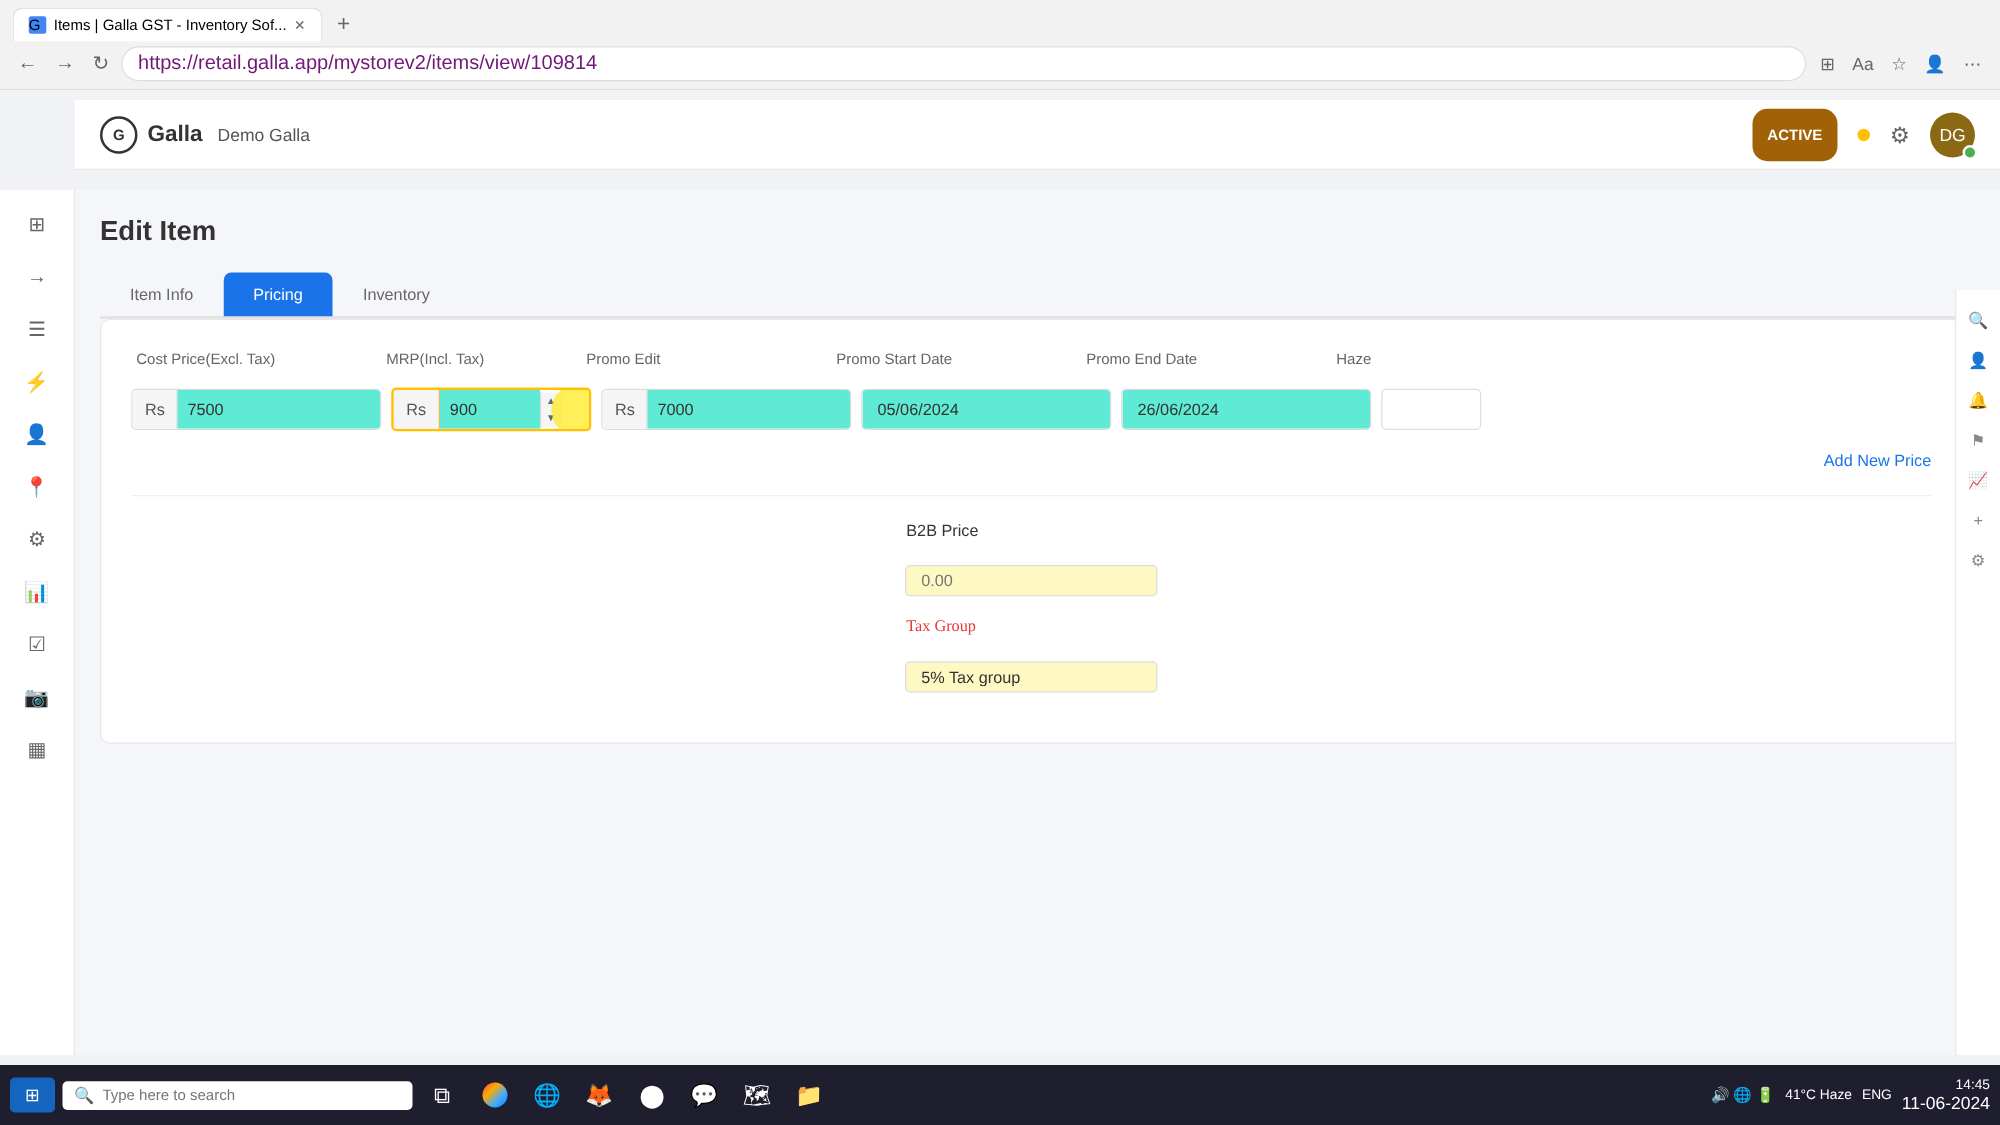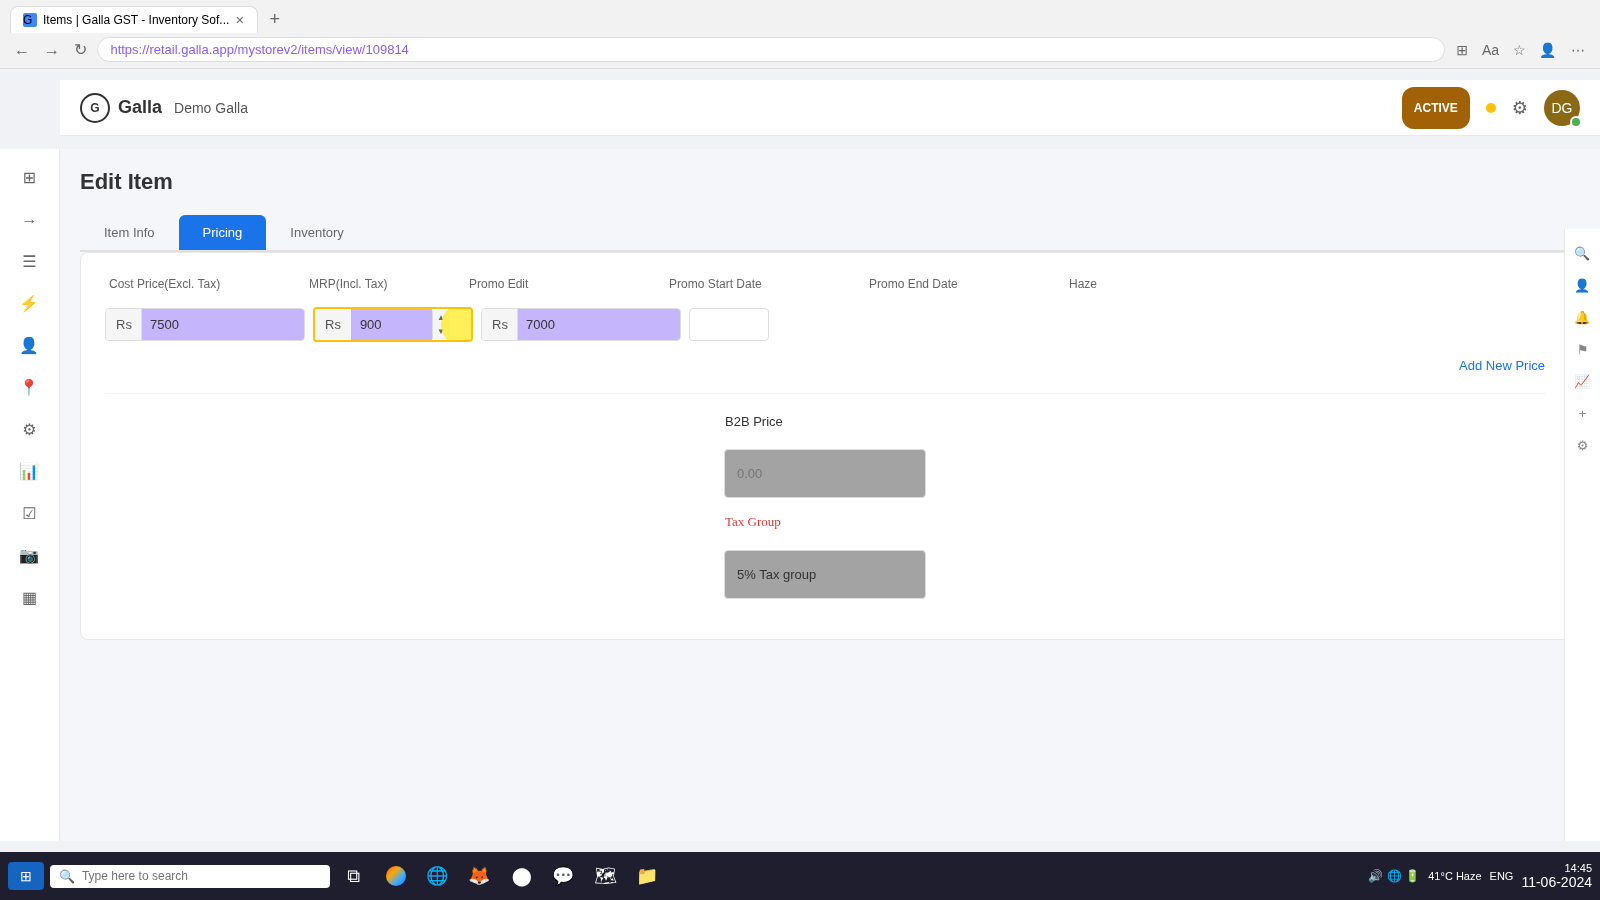--- a/index.html
+++ b/index.html
@@ -7,21 +7,21 @@
 
     
     .browser-chrome { background: #f2f2f2; border-bottom: 1px solid #ddd; }
     .browser-titlebar { display: flex; align-items: center; padding: 6px 10px 0; gap: 8px; background: #f2f2f2; }
     .browser-tab { display: flex; align-items: center; background: #fff; border-radius: 8px 8px 0 0; padding: 6px 12px; font-size: 12px; gap: 6px; min-width: 200px; border: 1px solid #ddd; border-bottom: none; }
     .browser-tab-favicon { width: 14px; height: 14px; background: #4285f4; border-radius: 2px; display: inline-block; }
     .browser-tab-close { margin-left: auto; cursor: pointer; color: #666; font-size: 11px; }
     .browser-tab-new { background: none; border: none; font-size: 18px; color: #666; cursor: pointer; padding: 0 4px; }
     .browser-toolbar { display: flex; align-items: center; padding: 4px 10px 6px; gap: 6px; background: #f2f2f2; }
     .browser-nav-btn { background: none; border: none; cursor: pointer; color: #666; font-size: 16px; padding: 2px 4px; border-radius: 3px; }
-    .browser-address-bar { flex: 1; background: #fff; border: 1px solid #ddd; border-radius: 20px; padding: 4px 12px; font-size: 13px; color: #8b5cf6; display: flex; align-items: center; }
+    .browser-address-bar { flex: 1; background: #fff; border: 1px solid #ddd; border-radius: 20px; padding: 4px 12px; font-size: 16px; color: #701a75; display: flex; align-items: center; }
     .browser-toolbar-right { display: flex; align-items: center; gap: 4px; }
     .browser-icon-btn { background: none; border: none; cursor: pointer; color: #666; font-size: 14px; padding: 3px 5px; border-radius: 3px; }
 
     
     .app-container { display: flex; height: calc(900px - 80px); background: #f5f6fa; }
 
     
     .sidebar { width: 60px; background: #fff; border-right: 1px solid #e8e8e8; display: flex; flex-direction: column; align-items: center; padding: 10px 0; gap: 6px; }
     .sidebar-icon { width: 36px; height: 36px; display: flex; align-items: center; justify-content: center; border-radius: 6px; cursor: pointer; color: #666; font-size: 16px; }
 
@@ -52,37 +52,37 @@
     .content-card { background: #fff; border-radius: 8px; padding: 24px; margin-top: 0; border: 1px solid #e8e8e8; }
 
     
     .pricing-table-header { display: grid; grid-template-columns: 200px 160px 200px 200px 200px 120px; gap: 0; margin-bottom: 8px; padding: 0 0 8px 0; }
     .pricing-col-header { font-size: 12px; color: #666; font-weight: 500; padding: 0 4px; }
 
     
     .pricing-row { display: grid; grid-template-columns: 200px 160px 200px 200px 200px 120px; gap: 8px; align-items: center; margin-bottom: 16px; }
     .input-with-prefix { display: flex; align-items: center; border: 1px solid #ddd; border-radius: 4px; overflow: hidden; background: #fff; }
     .input-prefix { background: #f5f5f5; padding: 8px 10px; color: #555; font-size: 13px; border-right: 1px solid #ddd; min-width: 36px; text-align: center; }
-    .price-input { border: none; outline: none; padding: 8px 8px; font-size: 13px; color: #333; width: 100%; background: #c4b5fd; }
+    .price-input { border: none; outline: none; padding: 8px 8px; font-size: 13px; color: #333; width: 100%; background: #5eead4; }
     .spinner-controls { display: flex; flex-direction: column; background: #f5f5f5; border-left: 1px solid #ddd; }
     .spinner-btn { background: none; border: none; cursor: pointer; padding: 0 4px; font-size: 8px; line-height: 14px; color: #666; }
     .mrp-input-wrap { display: flex; align-items: center; border: 2px solid #ffc107; border-radius: 4px; overflow: hidden; background: #fff; }
 
     
     .add-new-price { text-align: right; margin-bottom: 20px; }
     .add-new-price-link { color: #1a73e8; font-size: 13px; cursor: pointer; text-decoration: none; }
 
     
     .divider { border: none; border-top: 1px solid #f0f0f0; margin: 8px 0 20px; }
 
     
     .form-row { display: flex; align-items: center; margin-bottom: 16px; gap: 20px; flex-direction: column; }
     .form-label { width: 200px; font-size: 13px; color: #333; flex-shrink: 0; }
     .form-label.required { color: #e53935; font-weight: 500; font-family: Liberation Serif, serif; }
-    .form-input { flex: 1; border: 1px solid #ddd; border-radius: 4px; padding: 16px 12px; font-size: 13px; color: #333; outline: none; background: #a3a3a3; }
+    .form-input { flex: 1; border: 1px solid #ddd; border-radius: 4px; padding: 4px 12px; font-size: 13px; color: #333; outline: none; background: #fef9c3; }
     .btn-save { background: #4caf50; color: #fff; border: none; border-radius: 6px; padding: 8px 24px; font-size: 14px; cursor: pointer; font-family: inherit; font-weight: 500; }
     .btn-back { background: #fff; color: #333; border: 1px solid #ddd; border-radius: 6px; padding: 8px 24px; font-size: 14px; cursor: pointer; font-family: inherit; }
     .btn-duplicate { background: #1a73e8; color: #fff; border: none; border-radius: 6px; padding: 8px 24px; font-size: 14px; cursor: pointer; font-family: inherit; font-weight: 500; }
 
     
     .taskbar { position: fixed; bottom: 0; left: 0; right: 0; height: 48px; background: #1a1a2e; display: flex; align-items: center; padding: 0 8px; gap: 4px; z-index: 100; }
     .taskbar-start { background: #1565c0; border: none; border-radius: 4px; padding: 6px 12px; color: #fff; cursor: pointer; font-size: 14px; display: flex; align-items: center; gap: 4px; }
     .taskbar-search { display: flex; align-items: center; background: #fff; border-radius: 4px; padding: 4px 10px; flex: 0 0 280px; gap: 6px; }
     .taskbar-search input { border: none; outline: none; font-size: 12px; width: 200px; }
     .taskbar-icon { width: 36px; height: 36px; display: flex; align-items: center; justify-content: center; border-radius: 4px; cursor: pointer; color: #fff; font-size: 18px; }
@@ -190,21 +190,27 @@
           </div>
 
           <div style="position:absolute; right:-10px; top:50%; transform:translateY(-50%); width:40px; height:40px; background:rgba(255,230,0,0.65); border-radius:50%; pointer-events:none;"></div>
         </div>
 
         <div class="input-with-prefix">
           <span class="input-prefix">Rs</span>
           <input class="price-input" type="text" value="7000" style="">
         </div>
 
-
+        <div class="input-with-prefix" style="padding:0;">
+          <input class="price-input" type="text" value="05/06/2024" style="padding: 8px 12px;">
+        </div>
+
+        <div class="input-with-prefix" style="padding:0;">
+          <input class="price-input" type="text" value="26/06/2024" style="padding: 8px 12px;">
+        </div>
 
         <div>
           <input class="label-input price-input" type="text" value="" style="border: 1px solid rgb(221, 221, 221); border-radius: 4px; padding: 8px; width: 80px;">
         </div>
       </div>
 
       <div class="add-new-price">
         <a class="add-new-price-link">Add New Price</a>
       </div>
 

